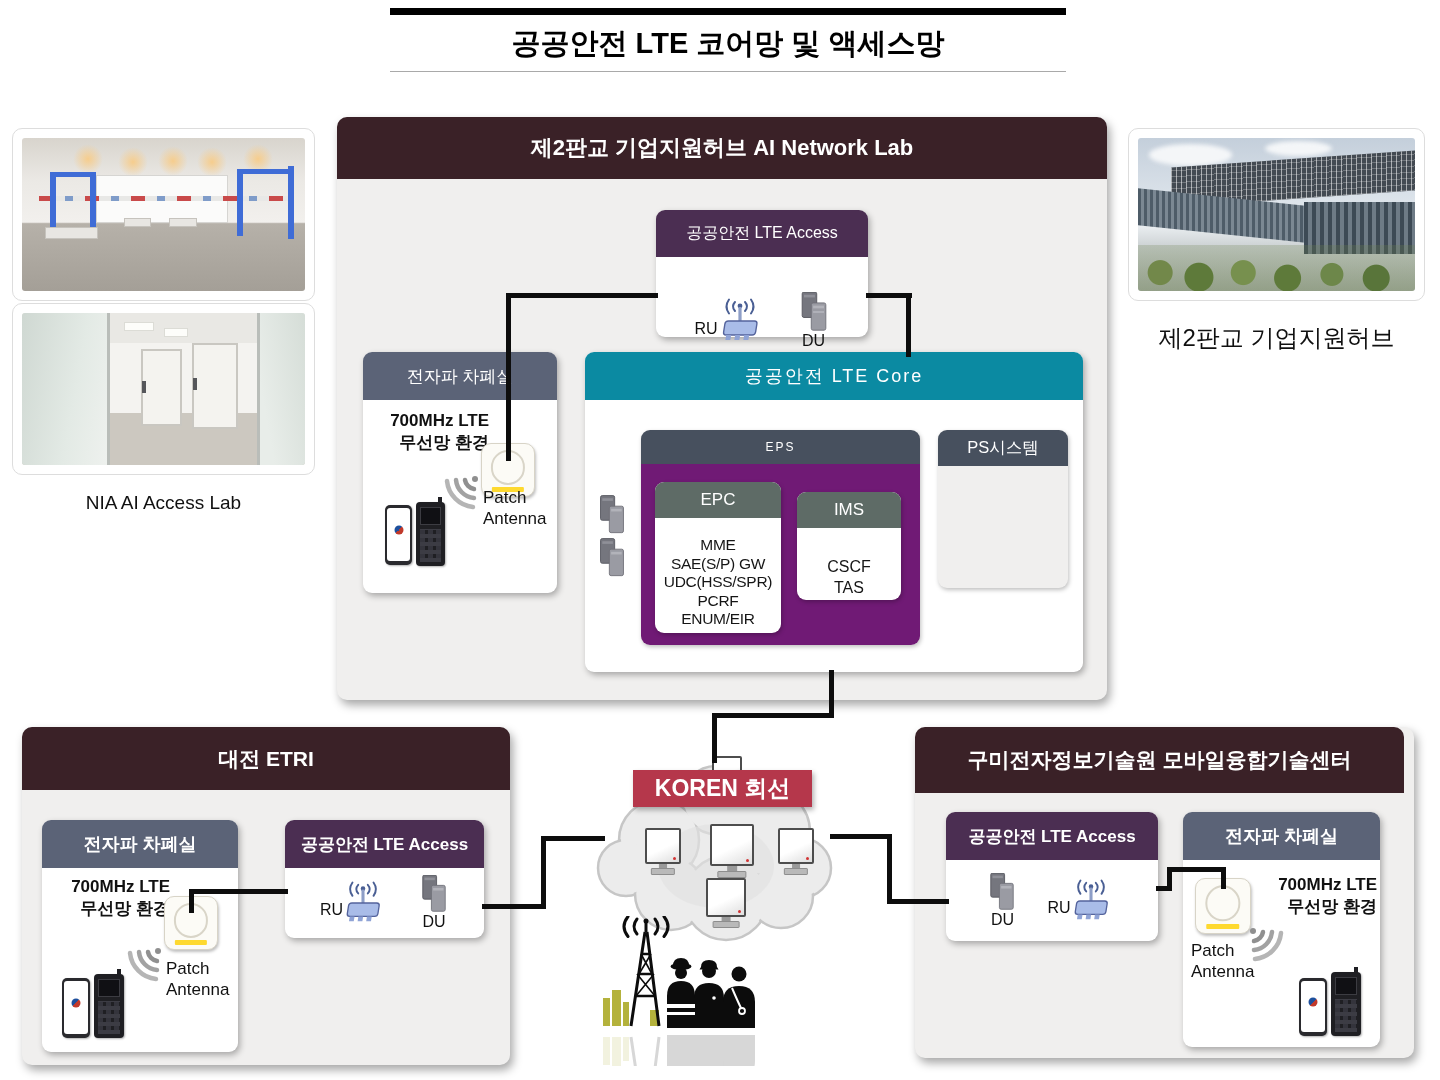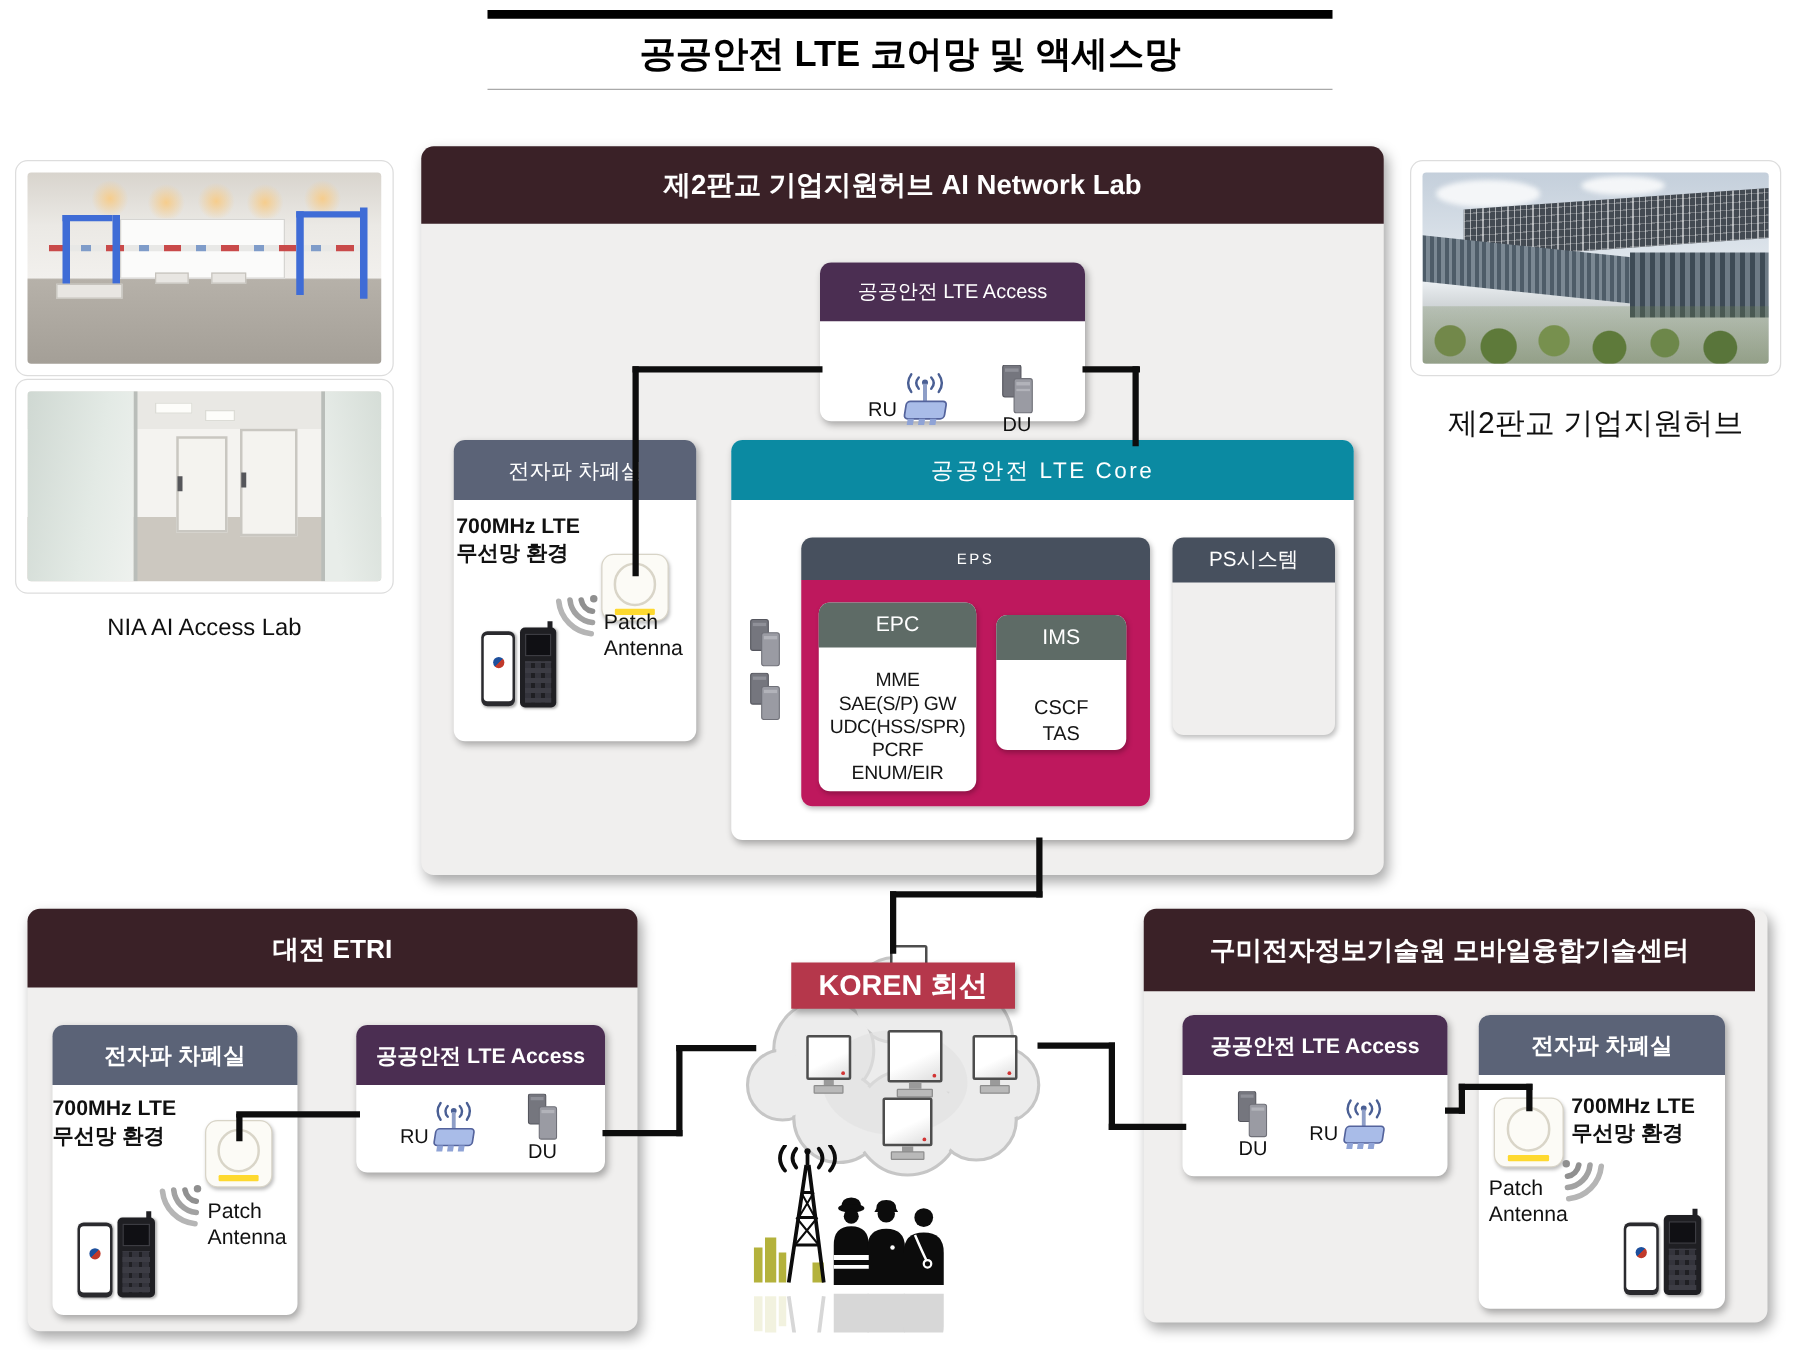--- a/index.html
+++ b/index.html
@@ -84,21 +84,21 @@
 
   
   .antenna{position:absolute;background:#fcfbf6;border:1px solid #d8d4c7;border-radius:10px;
            box-shadow:1px 2px 3px rgba(0,0,0,.25);}
   .antenna::before{content:"";position:absolute;left:50%;top:45%;width:58%;height:58%;
            transform:translate(-50%,-50%);border:2px solid #d9d5c8;border-radius:50%;}
   .antenna::after{content:"";position:absolute;left:50%;bottom:4px;transform:translateX(-50%);
            width:62%;height:5px;background:#fed92f;border-radius:1px;}
 
   .env-text{position:absolute;font-size:17px;font-weight:600;line-height:22px;white-space:pre-line;
-            text-align:left;}
+            text-align:right;}
   .patch-label{position:absolute;font-size:17px;line-height:21px;white-space:pre-line;}
 
   
   .phone-smart{position:absolute;background:#2a2a2e;border-radius:5px;box-shadow:1px 1px 2px rgba(0,0,0,.3);}
   .phone-smart .scr{position:absolute;left:2px;right:2px;top:3px;bottom:4px;background:#fff;border-radius:3px;}
   .phone-smart .emblem{position:absolute;left:50%;top:42%;width:9px;height:9px;border-radius:50%;
             transform:translate(-50%,-50%);background:linear-gradient(135deg,#1d4f9c 50%,#c0392b 50%);}
   .phone-radio{position:absolute;background:#1f1f23;border-radius:4px;box-shadow:1px 1px 2px rgba(0,0,0,.3);}
   .phone-radio .rscr{position:absolute;left:4px;right:4px;top:5px;height:16px;background:#101014;
             border:1px solid #3c3c42;}
@@ -275,21 +275,21 @@
           <rect x="4" y="0" width="16" height="28" rx="2" fill="#75767e" stroke="#55565e"></rect>
           <rect x="6" y="3" width="12" height="3" fill="#8f9098"></rect>
           <rect x="14" y="12" width="16" height="30" rx="2" fill="#9a9ba3" stroke="#6f7078"></rect>
           <rect x="16" y="15" width="12" height="3" fill="#b2b3ba"></rect>
         </svg>
 
         <div class="subbox" style="left:56px;top:30px;width:279px;height:215px;background:#f2f1f0;box-shadow:1px 2px 4px rgba(0,0,0,.25);">
           <div class="subbox-header" style="height: 34px; font-size: 12px; letter-spacing: 2px; background: rgb(71, 80, 94);">
             <span>EPS</span>
           </div>
-          <div class="subbox-body" style="top:34px;background:#be185d;">
+          <div class="subbox-body" style="top:34px;background:#701a75;">
 
             <div class="subbox" style="left:14px;top:18px;width:126px;height:151px;box-shadow:1px 2px 4px rgba(0,0,0,.25);">
               <div class="subbox-header" style="height: 36px; font-size: 17px; background: rgb(94, 107, 102);">
                 <span>EPC</span>
               </div>
               <div class="core-list epc-list">
                   <div>MME</div>
                   <div>SAE(S/P) GW</div>
                   <div>UDC(HSS/SPR)</div>
                   <div>PCRF</div>

